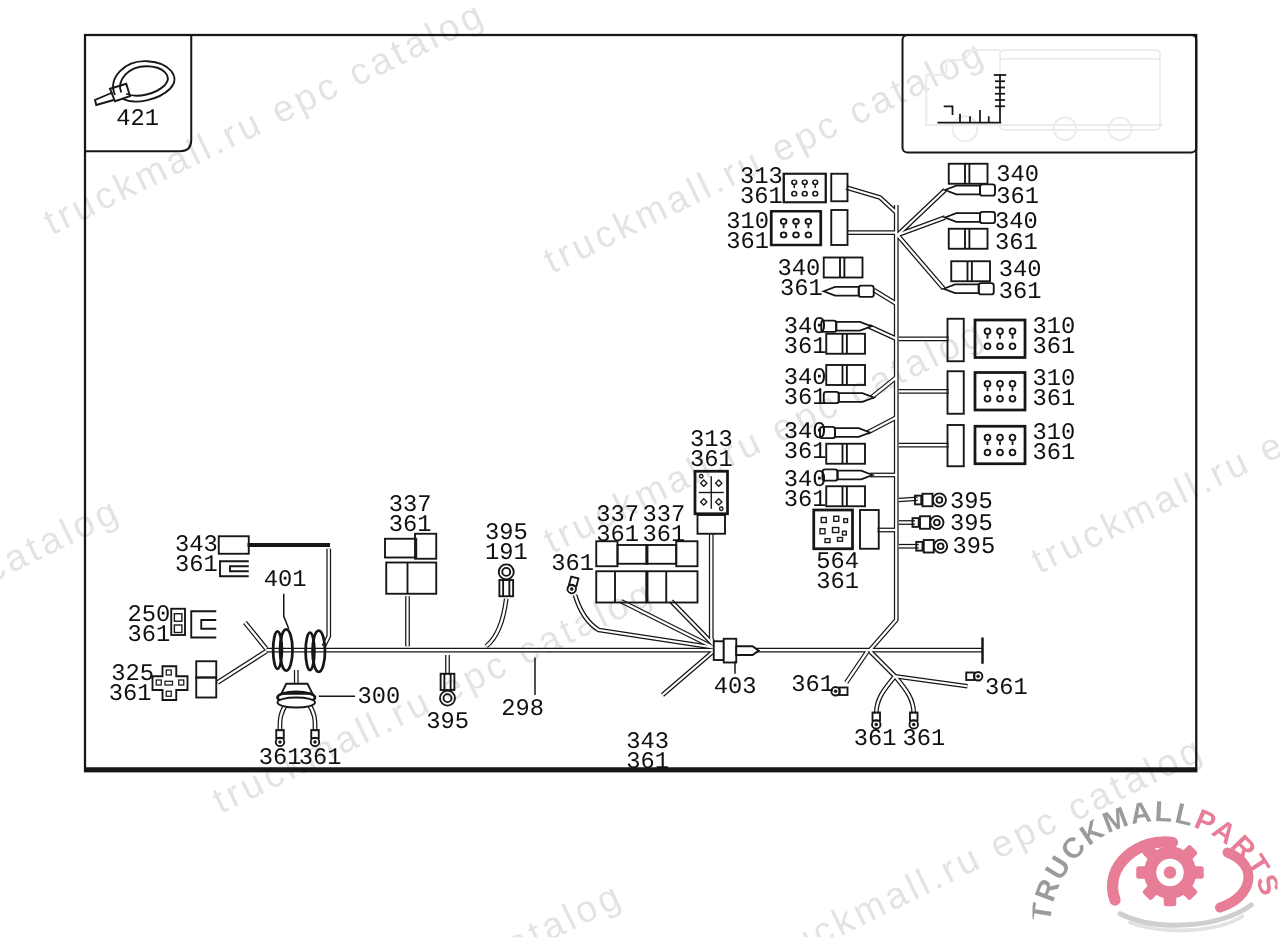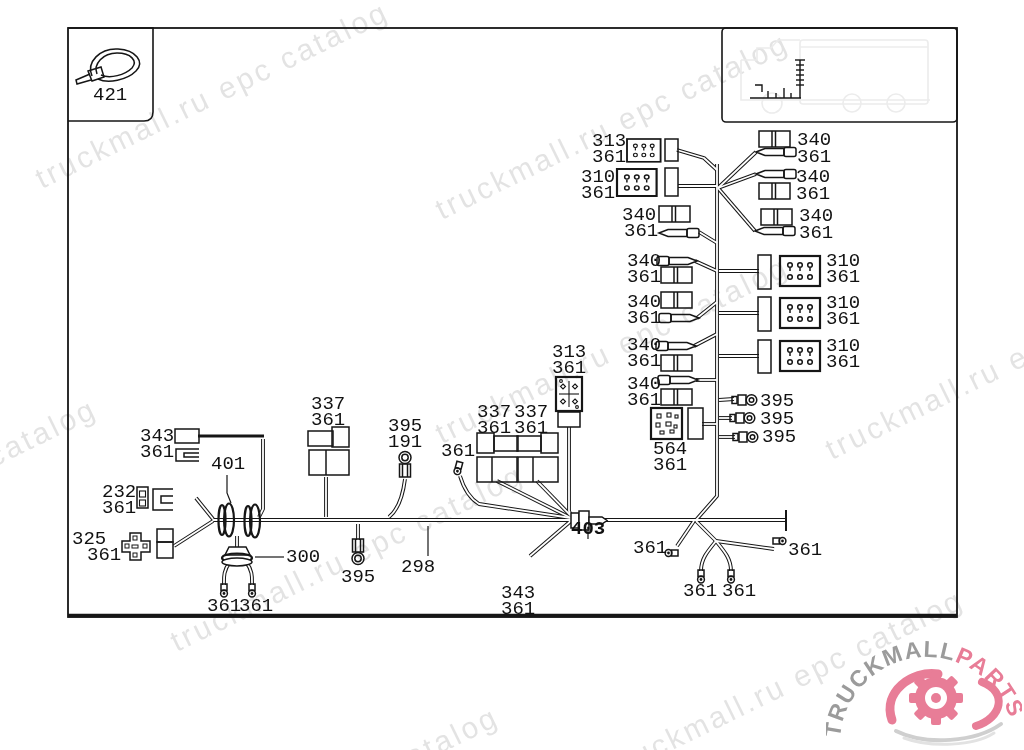--- a/index.html
+++ b/index.html
@@ -463,32 +463,32 @@
       <span class="plabel" style="left: 477px; top: 419px;">361</span>
       <span class="plabel" style="left: 514px; top: 419px;">361</span>
       <span class="plabel" style="left: 441px; top: 442px;">361</span>
       <span class="plabel" style="left: 388px; top: 417px;">395</span>
       <span class="plabel" style="left: 388px; top: 433px;">191</span>
       <span class="plabel" style="left: 311px; top: 395px;">337</span>
       <span class="plabel" style="left: 311px; top: 411px;">361</span>
       <span class="plabel" style="left: 140px; top: 427px;">343</span>
       <span class="plabel" style="left: 140px; top: 443px;">361</span>
       <span class="plabel" style="left: 211px; top: 455px; text-align: center;">401</span>
-      <span class="plabel" style="left: 102px; top: 483px;">232</span>
+      <span class="plabel" style="left: 102px; top: 483px;">250</span>
       <span class="plabel" style="left: 102px; top: 499px;">361</span>
-      <span class="plabel" style="left: 72px; top: 530px;">325</span>
+      <span class="plabel" style="left: 89px; top: 530px;">325</span>
       <span class="plabel" style="left: 87px; top: 546px;">361</span>
       <span class="plabel" style="left: 286px; top: 548px;">300</span>
       <span class="plabel" style="left: 207px; top: 597px;">361</span>
       <span class="plabel" style="left: 239px; top: 597px;">361</span>
       <span class="plabel" style="left: 341px; top: 568px;">395</span>
       <span class="plabel" style="left: 401px; top: 558px;">298</span>
       <span class="plabel" style="left: 501px; top: 584px;">343</span>
       <span class="plabel" style="left: 501px; top: 600px;">361</span>
-      <span class="plabel" style="left: 571px; top: 520px; font-weight: bold;">403</span>
+      <span class="plabel" style="left: 571px; top: 540px;">403</span>
       <span class="plabel" style="left: 633px; top: 539px;">361</span>
       <span class="plabel" style="left: 788px; top: 541px;">361</span>
       <span class="plabel" style="left: 683px; top: 582px;">361</span>
       <span class="plabel" style="left: 722px; top: 582px;">361</span>
     </div>
 
   <svg id="logo" width="196" height="114" viewBox="0 0 196 114">
     <path id="logo-arc" d="M14 104 A 87 87 0 0 1 186 90" fill="none"></path>
     <g>
       <path d="M66 84 C56 56 86 34 112 38" stroke="#e87d97" stroke-width="9" fill="none" stroke-linecap="round"></path>

